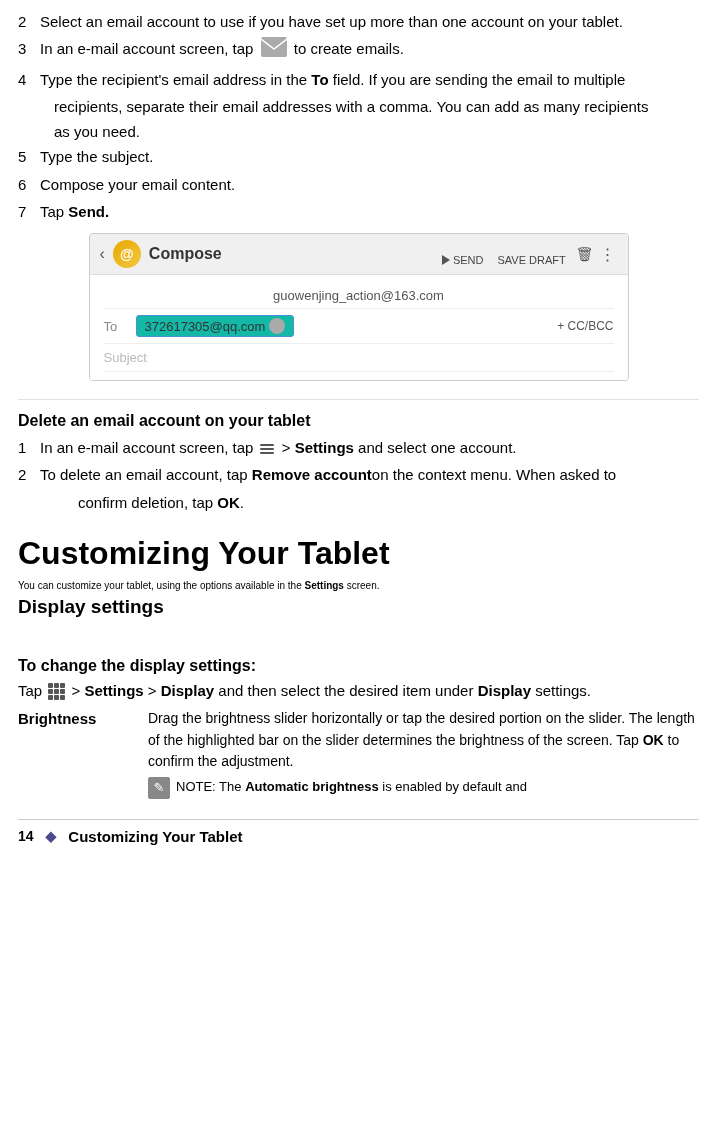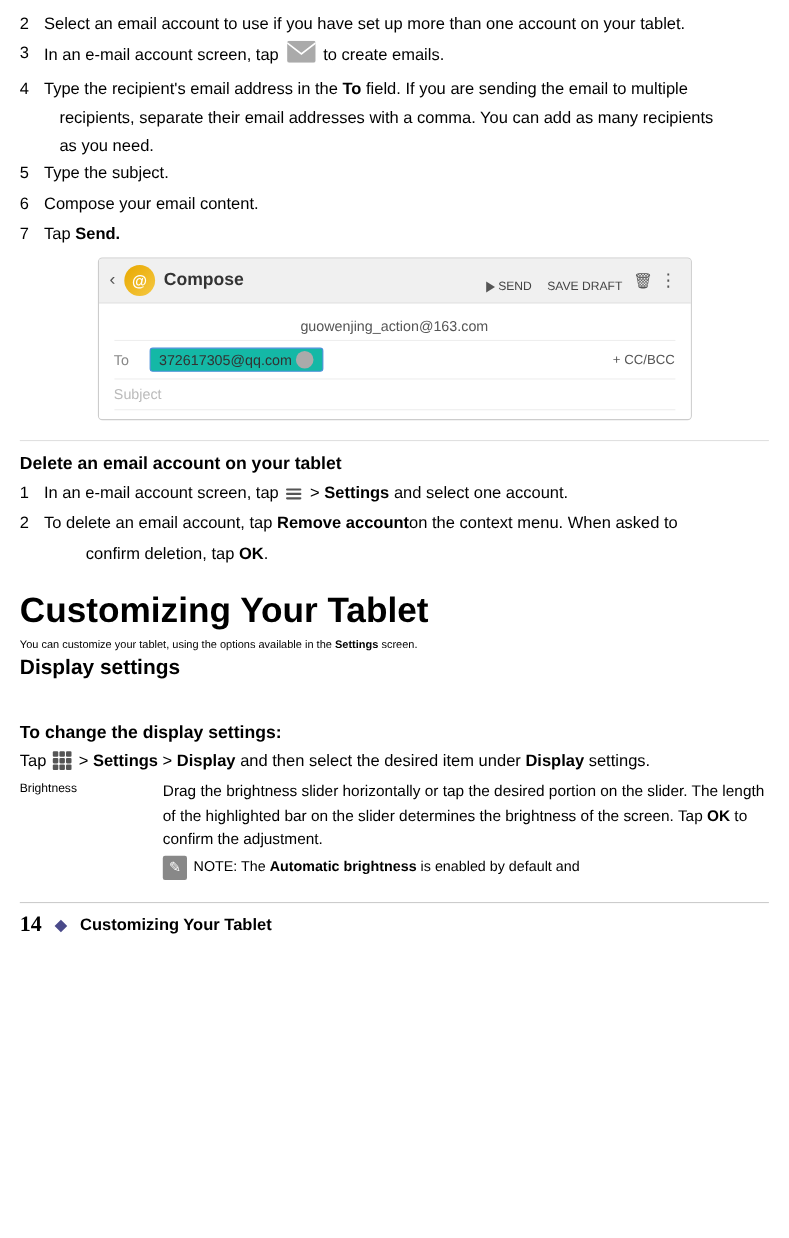--- a/index.html
+++ b/index.html
@@ -220,23 +220,23 @@
       font-weight: bold;
       margin-bottom: 4px;
       margin-top: 39px;
     }
     .settings-table {
       display: flex;
       margin-top: 4px;
       margin-bottom: 4px;
     }
     .settings-label {
-      font-weight: normal;
+      font-weight: bold;
       min-width: 130px;
-      font-size: 11px;
+      font-size: 15px;
       padding-top: 2px;
     }
     .settings-desc {
       flex: 1;
       font-size: 14px;
       line-height: 1.55;
     }
     .note-row {
       display: flex;
       align-items: flex-start;
@@ -264,23 +264,22 @@
       border-top: 1px solid #ccc;
       margin-top: 20px;
       padding-top: 8px;
       display: flex;
       align-items: center;
       gap: 12px;
       font-size: 15px;
       font-weight: bold;
     }
     .footer-page-num {
-      font-size: 20px;
-      font-weight: bold;
-      font-family: Liberation Serif, serif;
+      font-size: 14px;
+      font-weight: bold;
     }
     .footer-diamond {
       color: #4a4a8a;
       font-size: 14px;
     }
     .bold { font-weight: bold; }
     .grid-icon {
       display: inline-grid;
       grid-template-columns: repeat(3,5px);
       grid-template-rows: repeat(3,5px);

